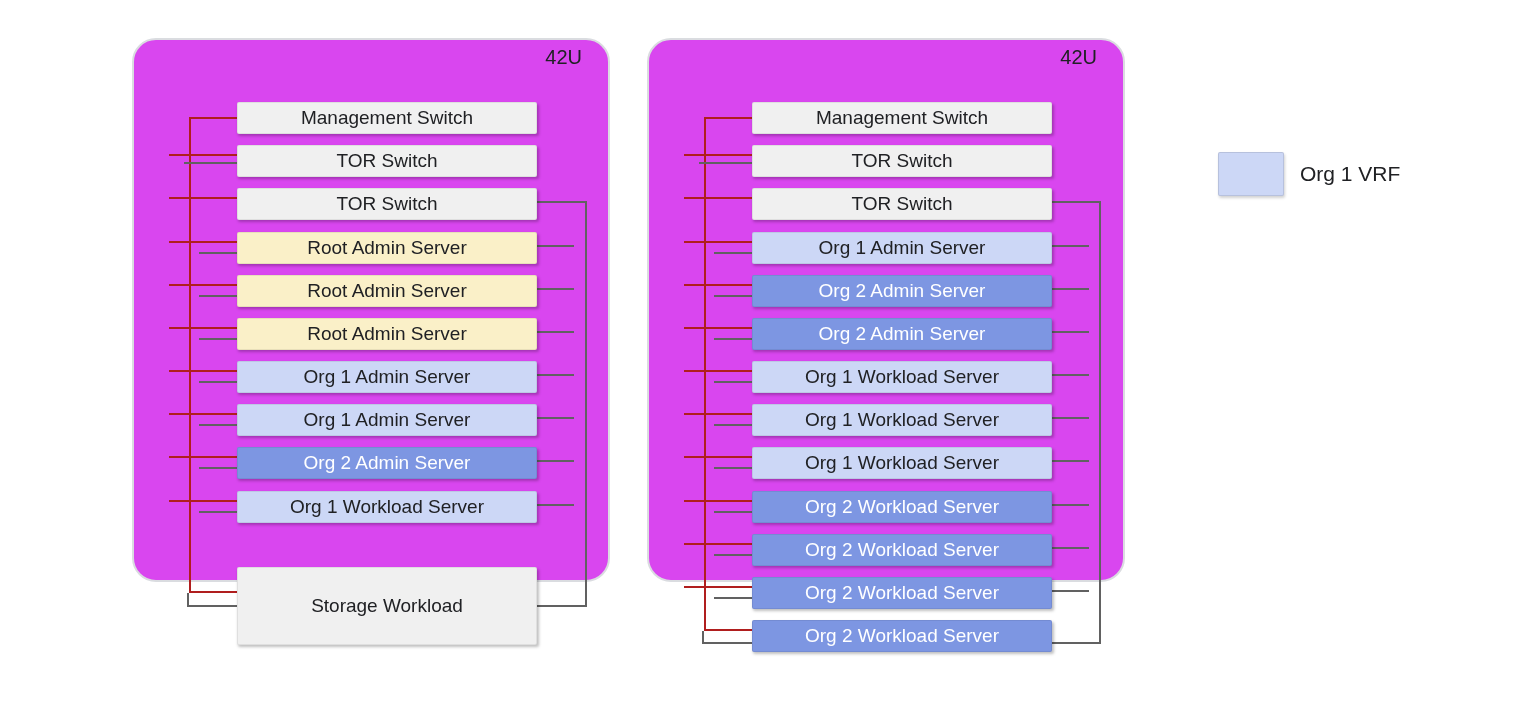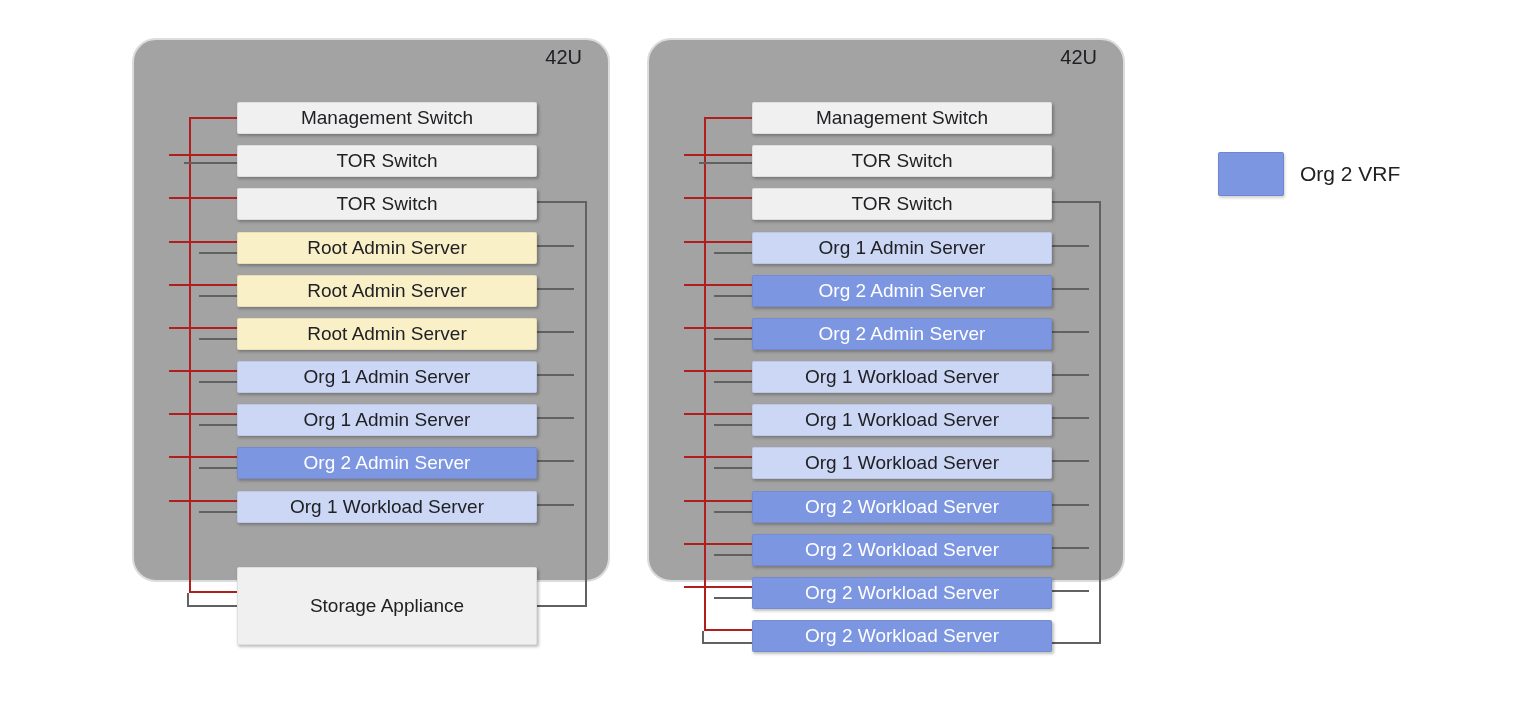--- a/index.html
+++ b/index.html
@@ -3,21 +3,21 @@
 <meta charset="utf-8">
 <title>Rack Diagram</title>
 <style>
   html,body { margin:0; padding:0; background:#ffffff; }
   #stage {
     position:relative; width:1528px; height:728px; background:#ffffff;
     font-family:"Liberation Sans", sans-serif; overflow:hidden;
   }
   .rack {
     position:absolute; top:38px; width:478px; height:544px;
-    background:#a3a3a3; border:2px solid #dadce0; border-radius:24px;
+    background:#d946ef; border:2px solid #dadce0; border-radius:24px;
     box-sizing:border-box;
   }
   #rack1 { left:132px; }
   #rack2 { left:647px; }
   .cap-label {
     position:absolute; top:6px; right:26px;
     font-size:20px; color:#202124;
   }
   .unit {
     position:absolute; left:103px; width:300px; box-sizing:border-box;
@@ -100,21 +100,21 @@
       <div class="unit" style="top: 364px; height: 32px; background: rgb(204, 215, 246); color: rgb(32, 33, 36);">
         <span>Org 1 Admin Server</span>
       </div>
       <div class="unit" style="top: 407px; height: 32px; background: rgb(125, 150, 226); color: rgb(255, 255, 255);">
         <span>Org 2 Admin Server</span>
       </div>
       <div class="unit" style="top: 451px; height: 32px; background: rgb(204, 215, 246); color: rgb(32, 33, 36);">
         <span>Org 1 Workload Server</span>
       </div>
       <div class="unit" style="top: 527px; height: 78px; background: rgb(240, 240, 240); color: rgb(32, 33, 36);">
-        <span>Storage Appliance</span>
+        <span>Storage Workload</span>
       </div>
     </div>
 
   <div class="rack" id="rack2">
     <div class="cap-label">42U</div>
   <div class="line" style="left: 55px; top: 77px; width: 2px; height: 514px; background: rgb(176, 30, 30);"></div>
       <div class="line" style="left: 55px; top: 77px; width: 48px; height: 2px; background: rgb(176, 30, 30);"></div>
       <div class="line" style="left: 35px; top: 114px; width: 68px; height: 2px; background: rgb(176, 30, 30);"></div>
       <div class="line" style="left: 35px; top: 157px; width: 68px; height: 2px; background: rgb(176, 30, 30);"></div>
       <div class="line" style="left: 35px; top: 201px; width: 68px; height: 2px; background: rgb(176, 30, 30);"></div>
@@ -187,18 +187,18 @@
       <div class="unit" style="top: 537px; height: 32px; background: rgb(125, 150, 226); color: rgb(255, 255, 255);">
         <span>Org 2 Workload Server</span>
       </div>
       <div class="unit" style="top: 580px; height: 32px; background: rgb(125, 150, 226); color: rgb(255, 255, 255);">
         <span>Org 2 Workload Server</span>
       </div>
     </div>
 
   <div id="legend">
       <div class="legend-item">
-        <div class="swatch" style="background: rgb(125, 150, 226);"></div>
-        <div class="legend-label">Org 2 VRF</div>
+        <div class="swatch" style="background: rgb(204, 215, 246);"></div>
+        <div class="legend-label">Org 1 VRF</div>
       </div>
     </div>
 
 </div>
 
 </body></html>

